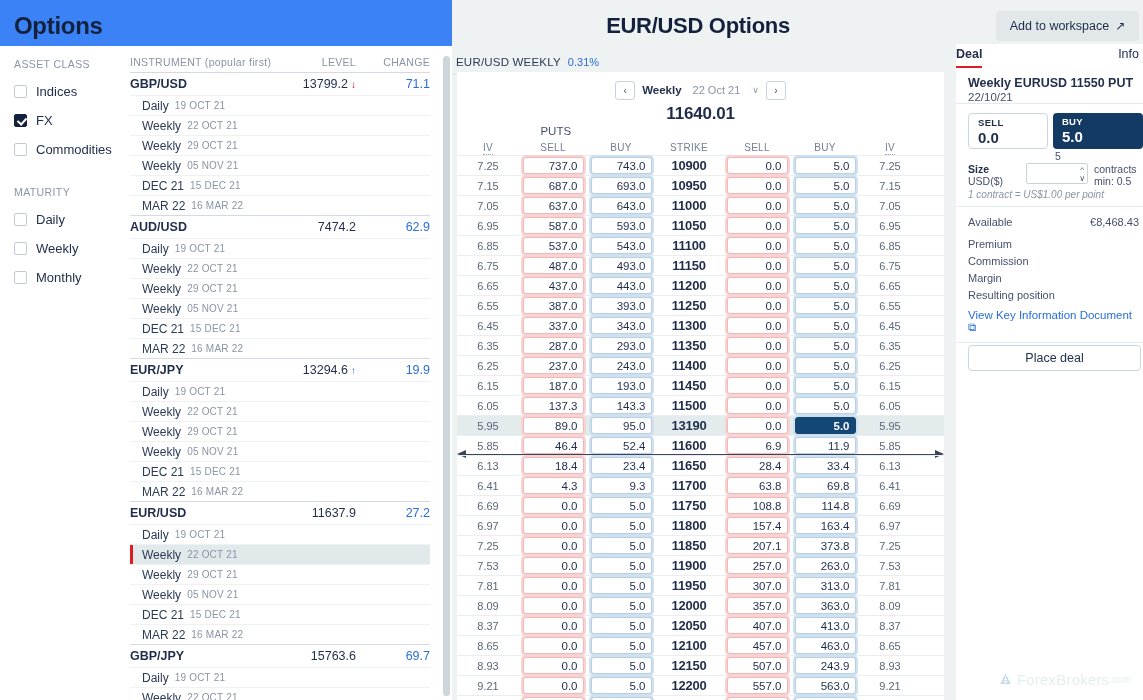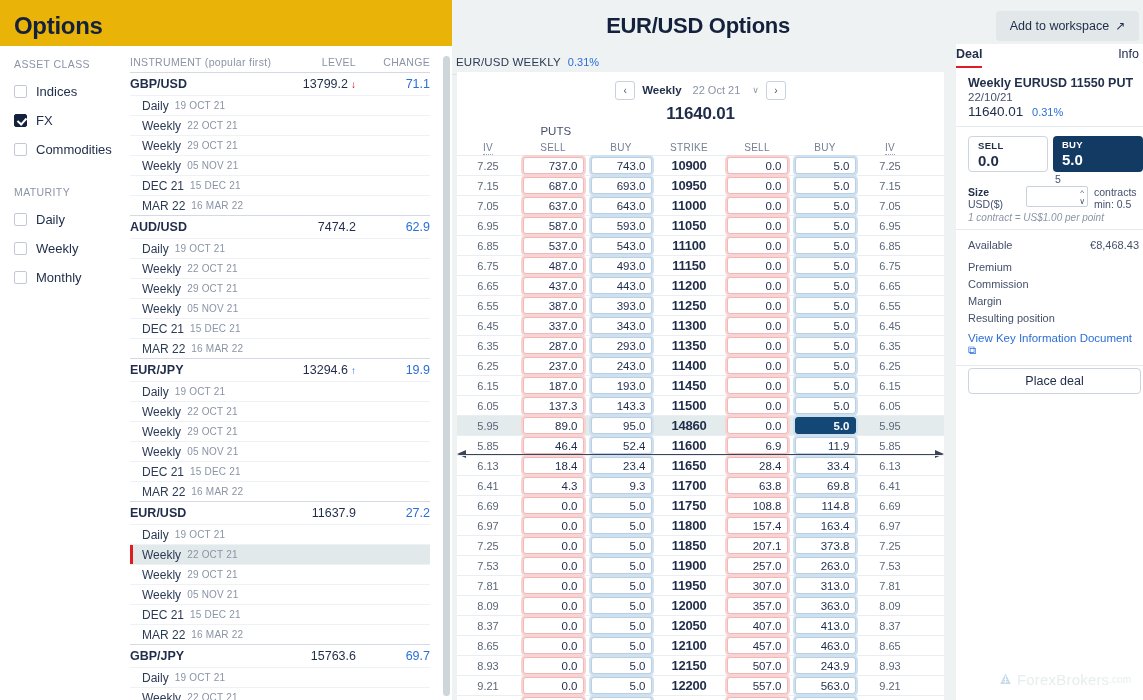--- a/index.html
+++ b/index.html
@@ -6,21 +6,21 @@
   html, body {
     width: 1143px; height: 700px;
     background: #eef2f3;
     font-family: "Liberation Sans", sans-serif;
     overflow: hidden;
     color: #1f2d4a;
   }
   #app { position: relative; width: 1143px; height: 700px; display: flex; }
 
   
-  .left-panel { width: 452px; height: 700px; background: #eab308; position: relative; flex: 0 0 452px; }
+  .left-panel { width: 452px; height: 700px; background: #3b82f6; position: relative; flex: 0 0 452px; }
   .left-title { font-size: 24px; font-weight: bold; color: #14213d; padding: 12px 0 10px 14px; letter-spacing: -0.3px;}
   .left-card { position: absolute; top: 46px; left: 0; right: 0; bottom: 0; background: #fff; }
   .left-inner { display: flex; height: 100%; }
 
   .filters { width: 130px; padding: 12px 0 0 14px; flex: 0 0 130px; }
   .filter-head { font-size: 10.5px; color: #8a94a6; letter-spacing: 0.4px; margin-bottom: 9px; }
   .filter-row { display: flex; align-items: center; height: 24px; margin-bottom: 5px; cursor: pointer; }
   .cbx { width: 13px; height: 13px; border: 1px solid #c3cad6; border-radius: 2px; background: #fff; flex: 0 0 13px; position: relative; }
   .cbx.on { background: #14213d; border-color: #14213d; }
   .cbx.on:after { content: ""; position: absolute; left: 3.5px; top: 1px; width: 4px; height: 7px; border: solid #fff; border-width: 0 2px 2px 0; transform: rotate(42deg); }
@@ -582,21 +582,21 @@
             <div class="iv">6.05</div>
           </div>
           <div class="row hl">
             <div class="iv">5.95</div>
             <div class="cellwrap">
               <div class="cell sell">89.0</div>
             </div>
             <div class="cellwrap">
               <div class="cell buy">95.0</div>
             </div>
-            <div class="strike">14860</div>
+            <div class="strike">13190</div>
             <div class="cellwrap">
               <div class="cell sell">0.0</div>
             </div>
             <div class="cellwrap">
               <div class="cell buy active">5.0</div>
             </div>
             <div class="iv">5.95</div>
           </div>
           <div class="row">
             <div class="iv">5.85</div>
@@ -848,24 +848,20 @@
     </div>
 
     <div class="tabs">
       <div class="tab deal active">Deal</div>
       <div class="tab info">Info</div>
     </div>
 
     <div class="rpanel">
       <div class="deal-title">Weekly EURUSD 11550 PUT</div>
       <div class="deal-date">22/10/21</div>
-      <div class="deal-spot">
-        <span>11640.01</span>
-        <span class="pc">0.31%</span>
-      </div>
       <div class="divider"></div>
 
       <div class="ticket">
         <div class="tbtn sell">
           <div class="tlabel">SELL</div>
           <div class="tval">0.0</div>
         </div>
         <div class="tbtn buy">
           <div class="tlabel">BUY</div>
           <div class="tval">5.0</div>

